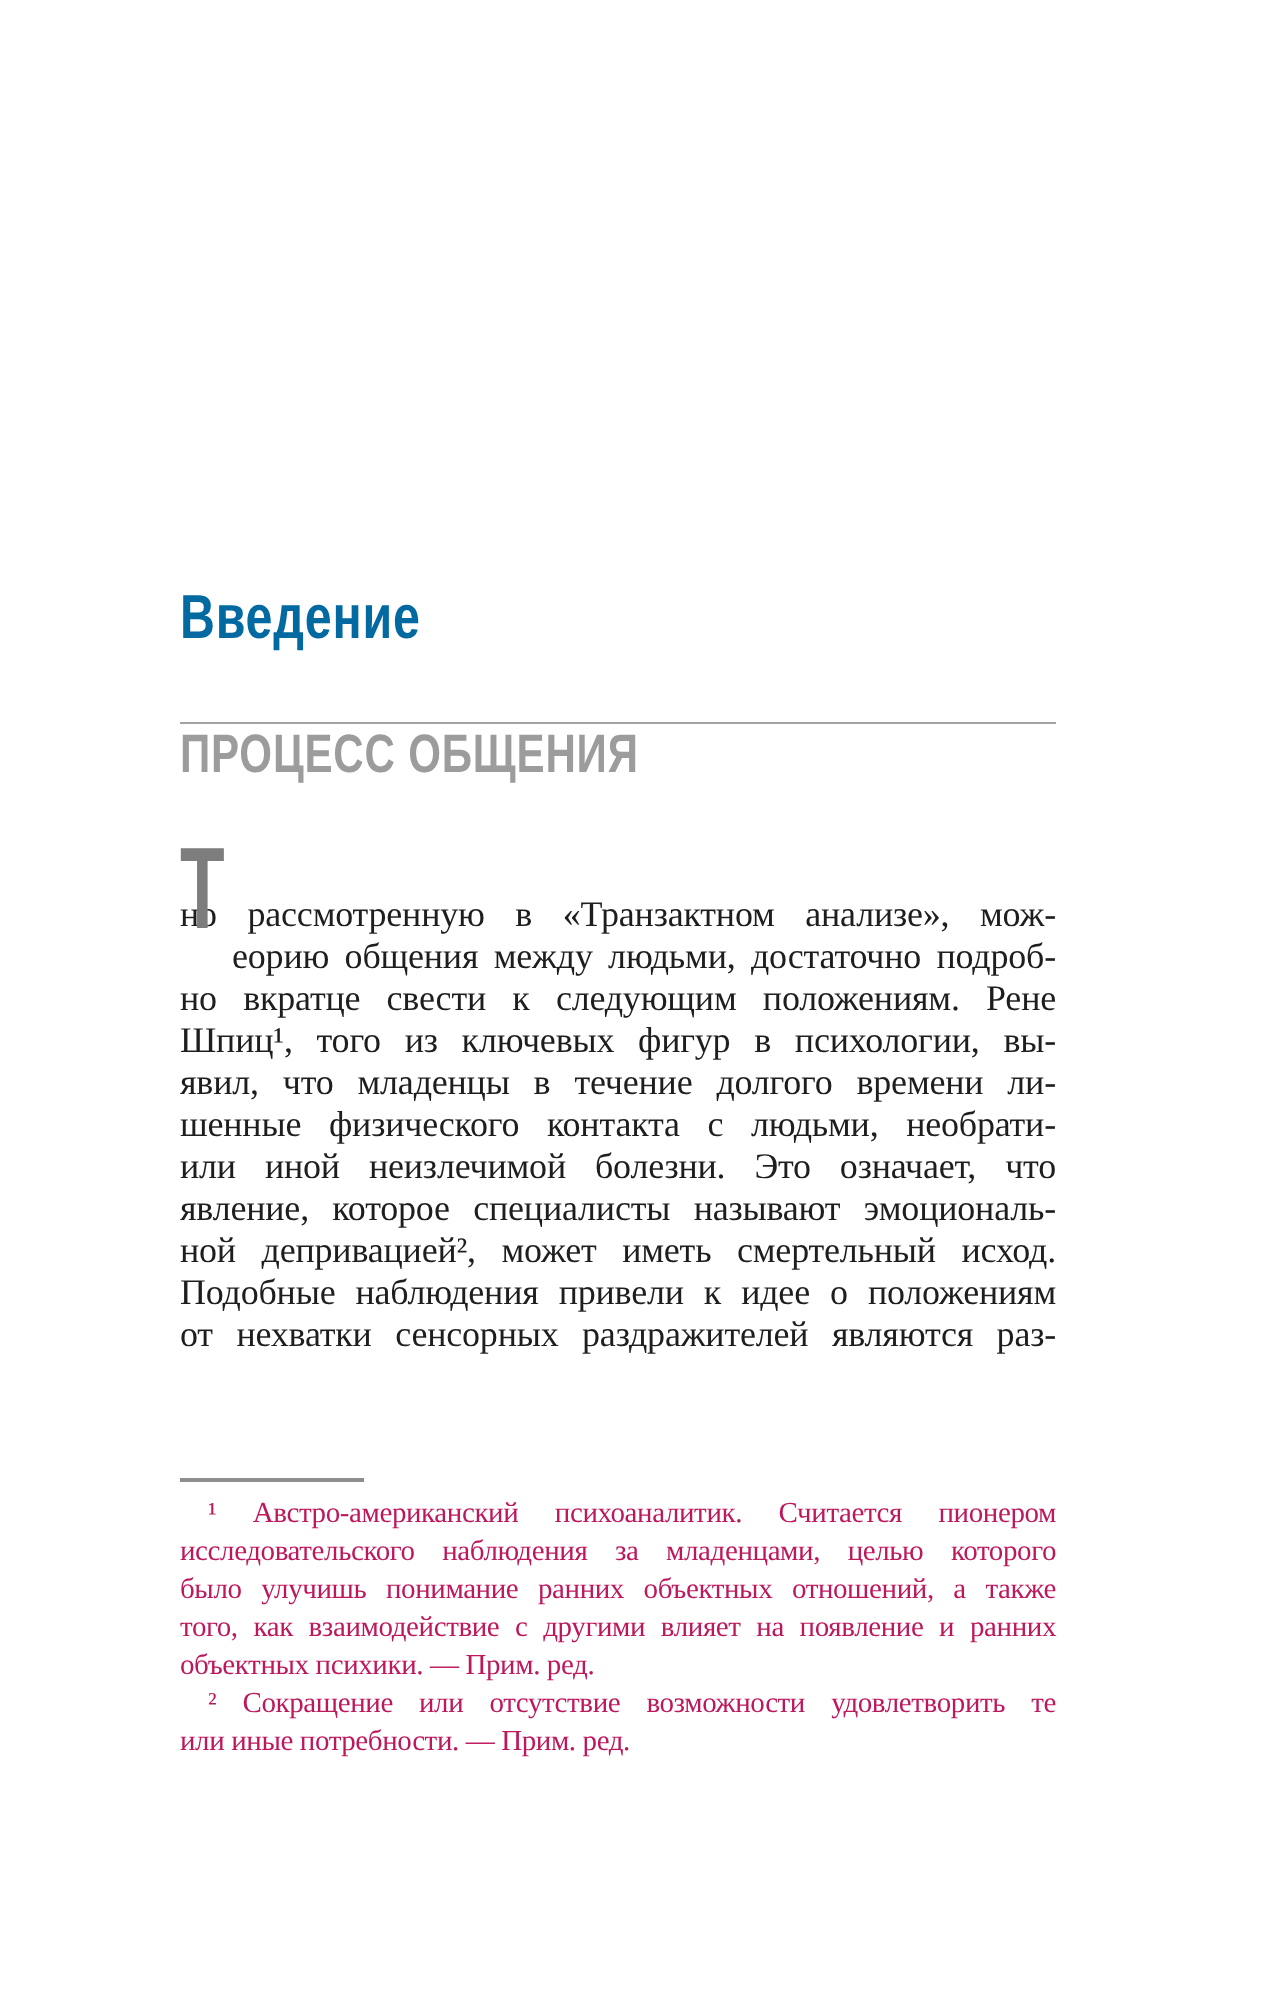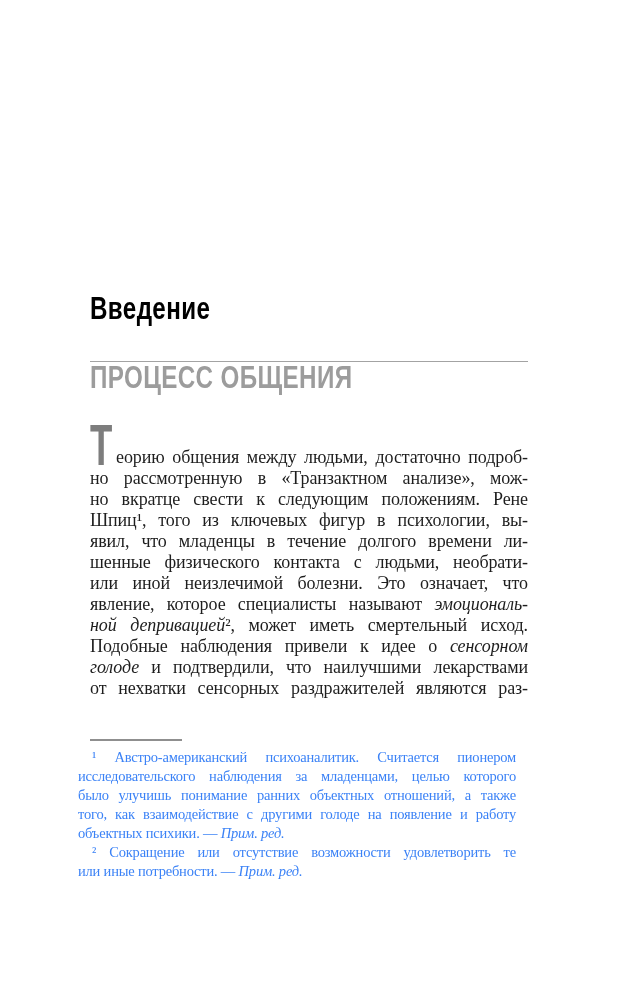--- a/index.html
+++ b/index.html
@@ -5,87 +5,86 @@
   html,body{margin:0;padding:0;}
   body{
     width:644px;height:1000px;background:#ffffff;position:relative;overflow:hidden;
     font-family:"Liberation Serif", serif;
   }
   .abs{position:absolute;}
   
   #chapter-title{
     top:293px;left:90px;
     font-family:"Liberation Sans", sans-serif;
-    font-weight:700;font-size:31px;line-height:31px;color:#000000;
+    font-weight:700;font-size:31px;line-height:31px;color:#0369a1;
   }
   .condense{display:inline-block;transform:scaleX(0.78);transform-origin:left center;letter-spacing:0.5px;}
   
   #section-rule{top:361px;left:90px;width:438px;border-top:1px solid #a3a3a3;}
   #section-title{
     top:364px;left:90px;
     font-family:"Liberation Sans", sans-serif;
-    font-weight:700;font-size:31px;line-height:27px;color:#9c9c9c;
+    font-weight:700;font-size:27px;line-height:27px;color:#9c9c9c;
   }
   
   #body-paragraph{
     top:447px;left:90px;width:438px;
     font-size:18px;line-height:21px;color:#1e1e1e;letter-spacing:-0.1px;
   }
   #drop-cap{
     position:absolute;left:0;top:-31px;
     font-family:"Liberation Sans", sans-serif;font-weight:700;
     font-size:58px;line-height:1;color:#7d7d7d;
     transform:scaleX(0.63);transform-origin:left top;
   }
   .tl{text-align:justify;}
   .tl.just{text-align-last:justify;}
-  .tl .it{font-style:italic;}
+  .tl .it{}
   .tl.first{padding-left:26px;}
   .tl.ind{text-indent:14px;}
   
   #footnote-separator{top:739px;left:90px;width:92px;border-top:2px solid #8f8f8f;}
   #footnotes{
-    top:748px;left:78px;width:438px;
-    font-size:14.5px;line-height:19px;color:#3b82f6;letter-spacing:-0.2px;
+    top:748px;left:90px;width:438px;
+    font-size:14.5px;line-height:19px;color:#be185d;letter-spacing:-0.2px;
   }
 </style>
 </head>
 <body>
 
 <div class="abs" id="chapter-title">
   <span class="condense">Введение</span>
 </div>
 
 <div class="abs" id="section-rule"></div>
 
 <div class="abs" id="section-title">
   <span class="condense">ПРОЦЕСС ОБЩЕНИЯ</span>
 </div>
 
 <div class="abs" id="body-paragraph">
   <span id="drop-cap">Т</span>
   <div id="body-lines">
+      <div class="tl just"><span>но рассмотренную в «Транзактном анализе», мож-</span></div>
       <div class="tl just first"><span>еорию общения между людьми, достаточно подроб-</span></div>
-      <div class="tl just"><span>но рассмотренную в «Транзактном анализе», мож-</span></div>
       <div class="tl just"><span>но вкратце свести к следующим положениям. Рене</span></div>
       <div class="tl just"><span>Шпиц¹, того из ключевых фигур в психологии, вы-</span></div>
       <div class="tl just"><span>явил, что младенцы в течение долгого времени ли-</span></div>
       <div class="tl just"><span>шенные физического контакта с людьми, необрати-</span></div>
       <div class="tl just"><span>или иной неизлечимой болезни. Это означает, что</span></div>
       <div class="tl just"><span>явление, которое специалисты называют </span><span class="it">эмоциональ-</span></div>
       <div class="tl just"><span class="it">ной депривацией</span><span>², может иметь смертельный исход.</span></div>
-      <div class="tl just"><span>Подобные наблюдения привели к идее о </span><span class="it">сенсорном</span></div>
-      <div class="tl just"><span class="it">голоде</span><span> и подтвердили, что наилучшими лекарствами</span></div>
+      <div class="tl just"><span>Подобные наблюдения привели к идее о </span><span class="it">положениям</span></div>
       <div class="tl just"><span>от нехватки сенсорных раздражителей являются раз-</span></div>
     </div>
 </div>
 
 <div class="abs" id="footnote-separator"></div>
 
 <div class="abs" id="footnotes">
     <div class="tl just ind"><span>¹ Австро-американский психоаналитик. Считается пионером</span></div>
     <div class="tl just"><span>исследовательского наблюдения за младенцами, целью которого</span></div>
     <div class="tl just"><span>было улучишь понимание ранних объектных отношений, а также</span></div>
-    <div class="tl just"><span>того, как взаимодействие с другими голоде на появление и работу</span></div>
+    <div class="tl just"><span>того, как взаимодействие с другими влияет на появление и ранних</span></div>
     <div class="tl"><span>объектных психики. — </span><span class="it">Прим. ред.</span></div>
     <div class="tl just ind"><span>² Сокращение или отсутствие возможности удовлетворить те</span></div>
     <div class="tl"><span>или иные потребности. — </span><span class="it">Прим. ред.</span></div>
   </div>
 
 </body></html>

